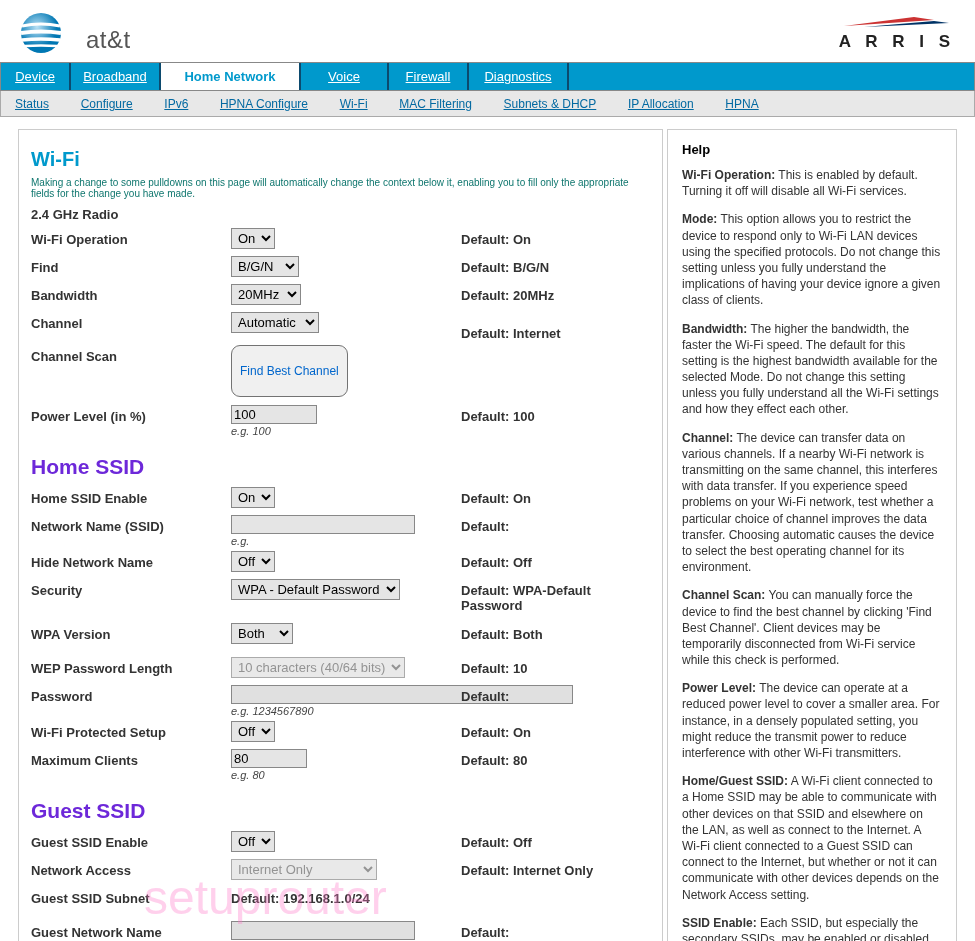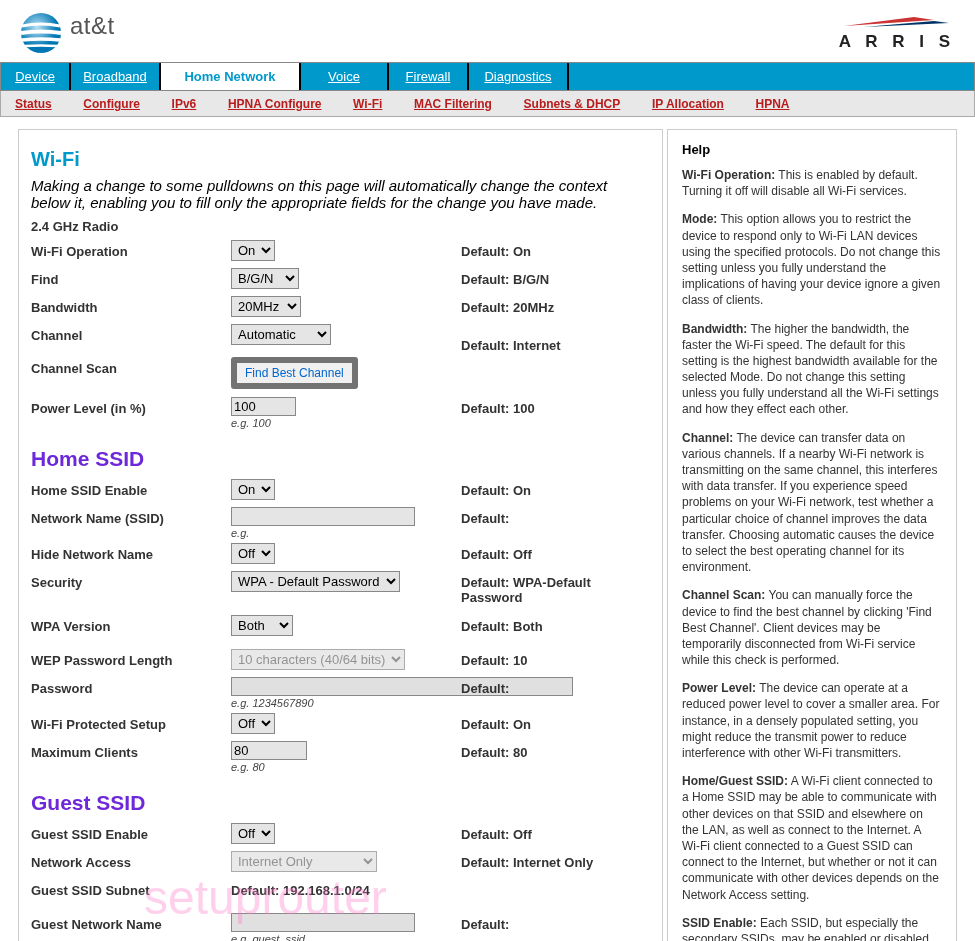--- a/index.html
+++ b/index.html
@@ -1,42 +1,42 @@
 <!DOCTYPE html>
 <html><head>
 <meta charset="utf-8">
 <style>
 * { box-sizing: border-box; margin: 0; padding: 0; }
 body { font-family: Arial, Helvetica, sans-serif; font-size: 13px; background: #fff; width: 975px; }
 .header { display: flex; justify-content: space-between; align-items: center; padding: 12px 20px 8px; }
-.att-logo { display: flex; align-items: flex-start; gap: 8px; }
+.att-logo { display: flex; align-items: flex-end; gap: 24px; }
 .att-globe { width: 42px; height: 42px; }
 .att-text { font-size: 24px; color: #555; font-weight: normal; letter-spacing: 0.5px; }
 .arris-logo { text-align: center; }
 .arris-swoosh { width: 105px; height: 14px; }
 .arris-text { font-size: 17px; letter-spacing: 5px; font-weight: bold; color: #222; }
 .nav-main { display: flex; background: #0099cc; border: 1px solid #888; margin: 0; }
-.nav-main a { display: inline-block; padding: 6px 0; color: #fff; text-decoration: underline; font-size: 13px; text-align: center; border-right: 2px solid #000000; }
+.nav-main a { display: inline-block; padding: 6px 0; color: #fff; text-decoration: underline; font-size: 13px; text-align: center; border-right: 2px solid #0c4a6e; }
 .nav-main a.active { background: #fff; color: #0099cc; font-weight: bold; text-decoration: none; }
 .nav-main .spacer { flex: 1; }
 .nav-sub { background: #e8e8e8; padding: 5px 0; border: 1px solid #aaa; border-top: none; }
-.nav-sub a { display: inline-block; color: #b91c1c; text-decoration: underline; font-size: 12px; margin: 0 14px; font-weight: bold; }
+.nav-sub a { display: inline-block; color: #0369a1; text-decoration: underline; font-size: 12px; margin: 0 14px; }
 .container { display: flex; margin-top: 12px; }
 .main-panel { flex: 1; border: 1px solid #ccc; padding: 18px 12px; margin: 0 4px 0 18px; min-height: 800px; }
 .help-panel { width: 290px; border: 1px solid #ccc; padding: 12px 14px; margin-right: 18px; min-height: 800px; }
 h1 { color: #0099cc; font-size: 20px; font-weight: bold; margin-bottom: 6px; }
 h2 { color: #6d28d9; font-size: 21px; font-weight: bold; margin: 18px 0 8px; }
-.intro { font-style: italic; font-size: 15px; color: #000000; margin-bottom: 8px; }
+.intro { font-size: 10px; color: #0f766e; margin-bottom: 8px; }
 .section-label { font-weight: bold; font-size: 13px; color: #333; margin-bottom: 6px; }
 .form-row { display: flex; align-items: flex-start; margin: 4px 0; min-height: 24px; }
 .form-label { width: 200px; font-weight: bold; font-size: 13px; color: #333; padding-top: 4px; flex-shrink: 0; }
 .form-control { width: 230px; flex-shrink: 0; }
 .form-control select, .form-control input[type=text] { font-size: 13px; border: 1px solid #888; background: #e5e5e5; padding: 1px 2px; }
 .form-control input[disabled], .form-control select[disabled] { background: #e0e0e0; color: #666; }
-.form-control button { font-size: 12px; color: #0066cc; border: 6px solid #737373; background: #f0f0f0; padding: 3px 8px; border-radius: 3px; cursor: pointer; }
+.form-control button { font-size: 12px; color: #0066cc; border: 1px solid #737373; background: #f0f0f0; padding: 18px 8px; border-radius: 9px; cursor: pointer; }
 .hint { font-size: 11px; font-style: italic; color: #444; margin-top: 1px; }
 .form-default { font-size: 13px; font-weight: bold; color: #333; padding-top: 4px; }
 .help-panel .hp-title { font-weight: bold; font-size: 13px; margin-bottom: 10px; }
 .help-panel p { font-size: 12px; line-height: 1.35; color: #333; margin-bottom: 12px; }
 .help-panel b { font-weight: bold; }
 .subnet-group { display: flex; align-items: center; gap: 0; font-size: 13px; }
 .subnet-group input { width: 28px; text-align: center; }
 .watermark { position: absolute; left: 144px; top: 870px; font-size: 48px; color: rgba(255,120,200,0.35); font-family: Arial; pointer-events: none; z-index: 100; }
 </style>
 </head>
@@ -107,31 +107,31 @@
   <div class="form-control"><select style="width:68px"><option>B/G/N</option></select></div>
   <div class="form-default">Default: B/G/N</div>
 </div>
 <div class="form-row">
   <div class="form-label">Bandwidth</div>
   <div class="form-control"><select style="width:70px"><option>20MHz</option></select></div>
   <div class="form-default">Default: 20MHz</div>
 </div>
 <div class="form-row">
   <div class="form-label">Channel</div>
-  <div class="form-control"><select style="width:100px"><option>Automatic</option></select></div>
+  <div class="form-control"><select style="width:88px"><option>Automatic</option></select></div>
   <div class="form-default" style="padding-top:14px">Default: Internet</div>
 </div>
 <div class="form-row">
   <div class="form-label">Channel Scan</div>
   <div class="form-control"><button>Find Best Channel</button></div>
 </div>
 <div class="form-row" style="margin-top:8px">
   <div class="form-label">Power Level (in %)</div>
   <div class="form-control">
-    <input type="text" style="width: 65px;" value="100">
+    <input type="text" style="width: 86px;" value="100">
     <div class="hint">e.g. 100</div>
   </div>
   <div class="form-default">Default: 100</div>
 </div>
 
 <h2>Home SSID</h2>
 
 <div class="form-row">
   <div class="form-label">Home SSID Enable</div>
   <div class="form-control"><select><option>On</option></select></div>

